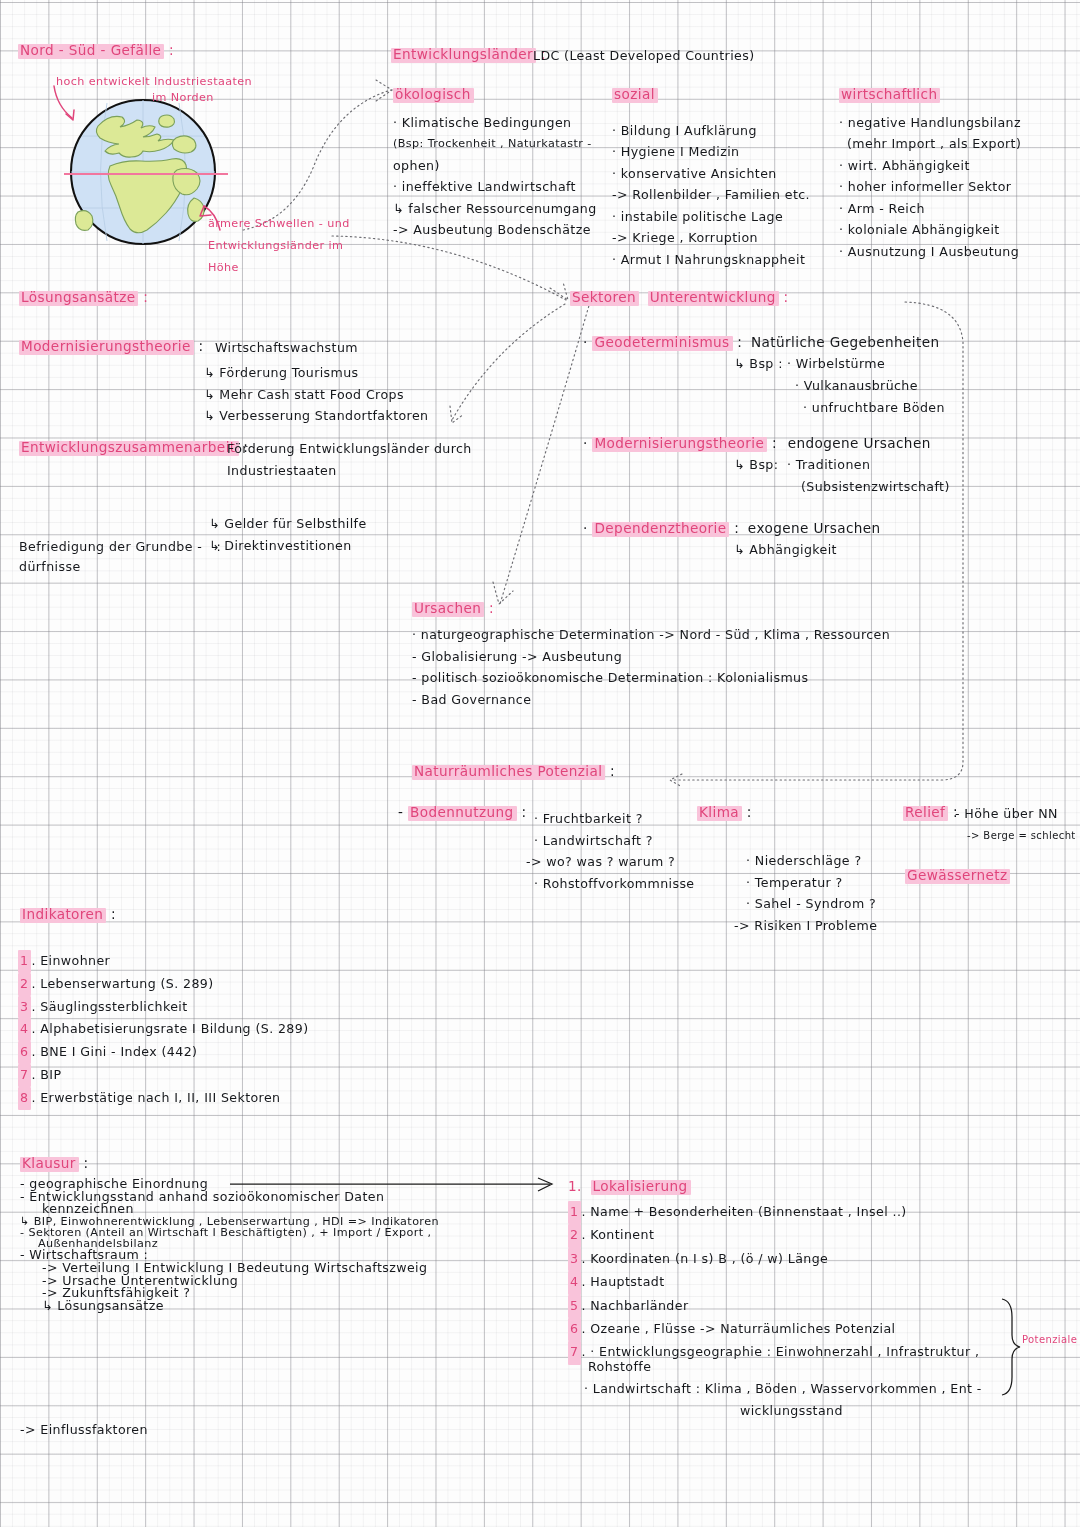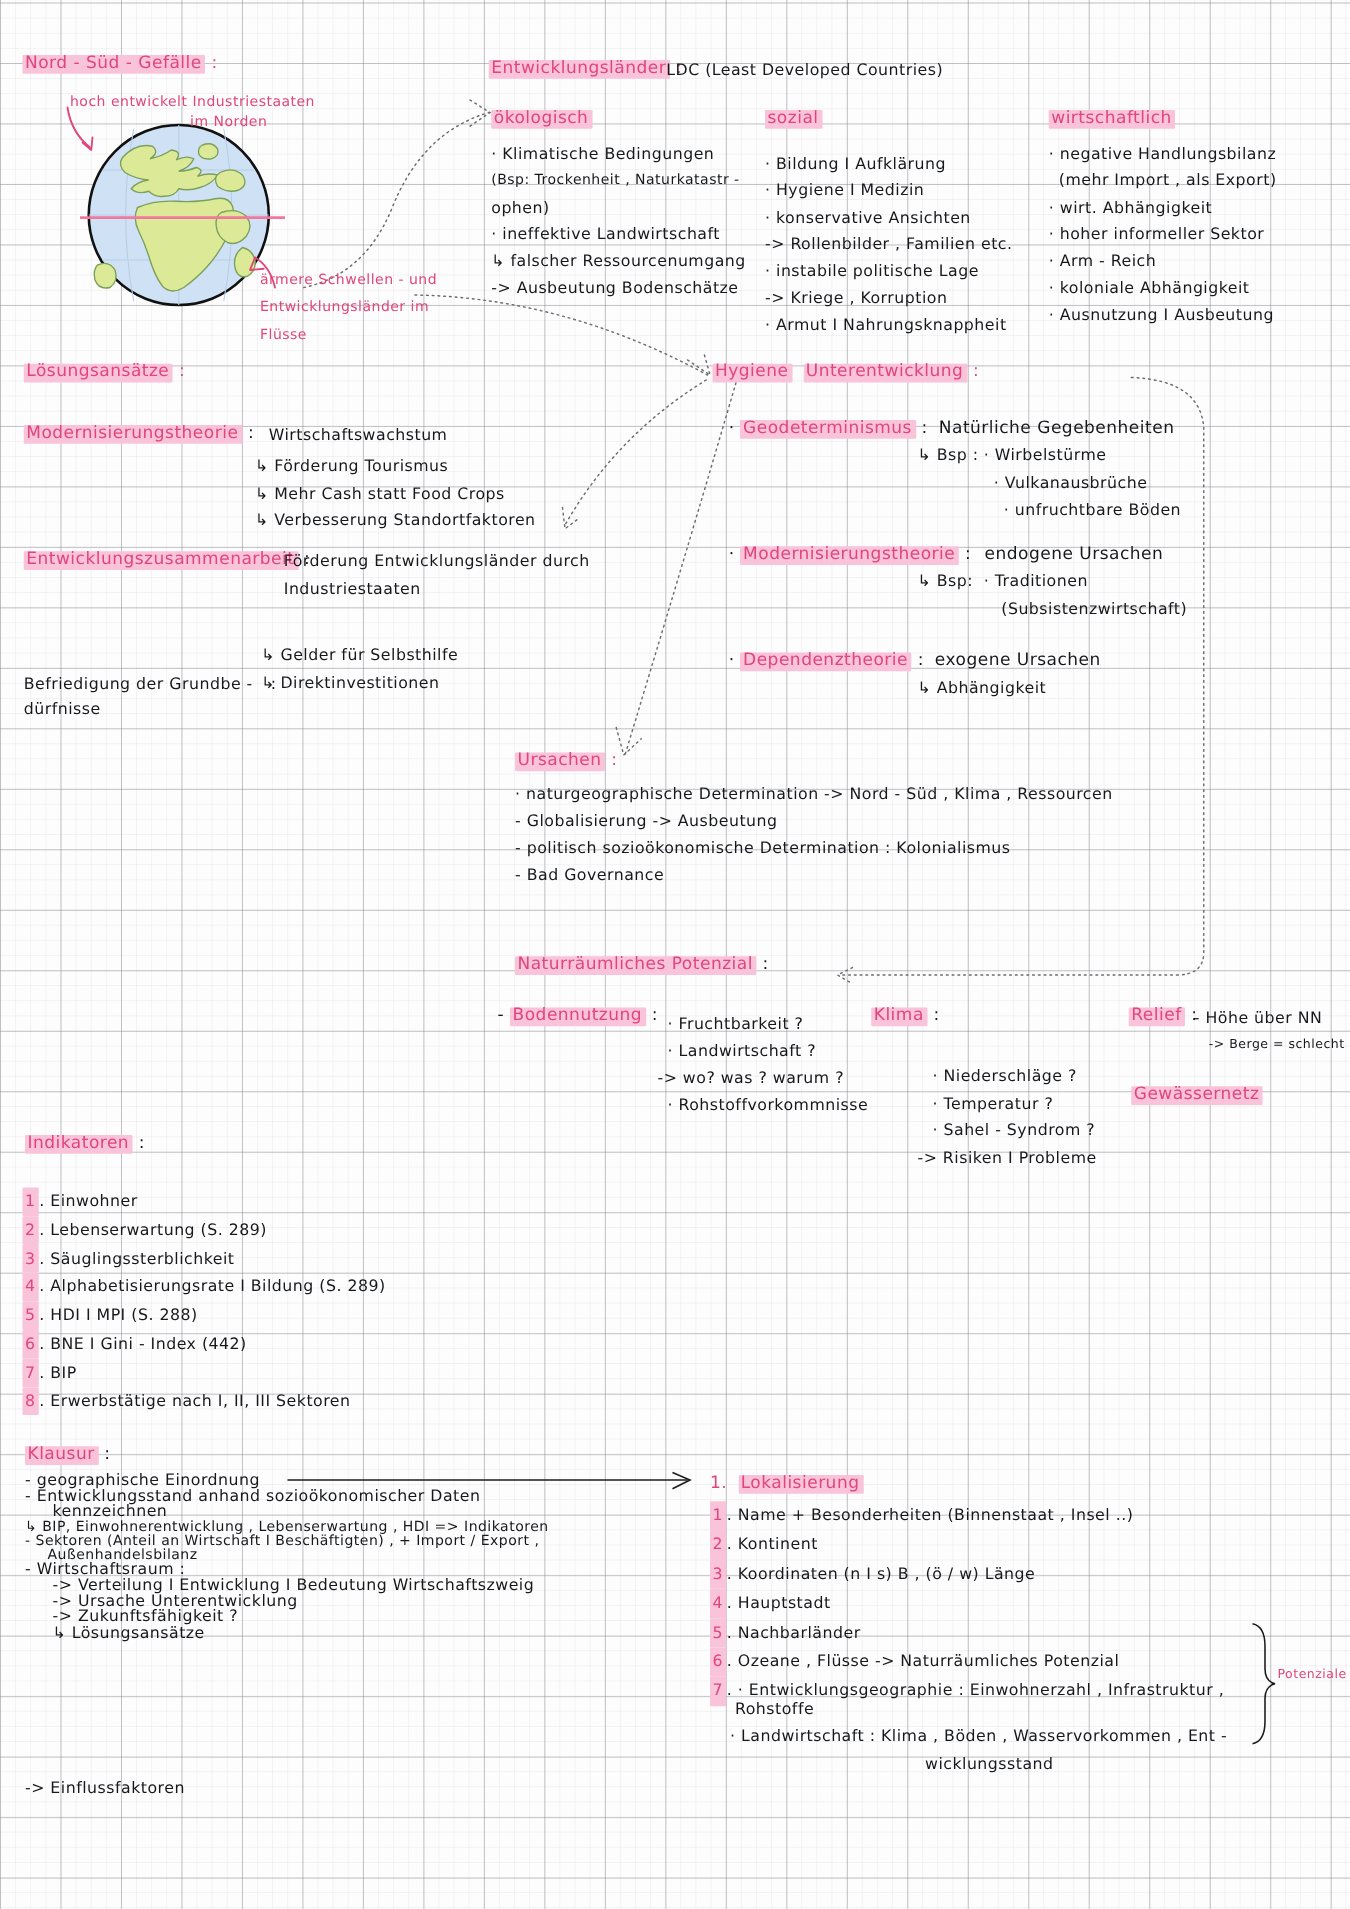--- a/index.html
+++ b/index.html
@@ -97,21 +97,21 @@
 </svg>
 
 <div class="abs ink big" style="left:18px;top:44px;">
   <span class="hl pk">Nord - Süd - Gefälle</span>
   <span class="pk">:</span>
 </div>
 <div class="abs ink sm pk" style="left:56px;top:76px;">hoch entwickelt  Industriestaaten</div>
 <div class="abs ink sm pk" style="left:152px;top:92px;">im Norden</div>
 <div class="abs ink sm pk" style="left:208px;top:218px;">ärmere  Schwellen - und</div>
 <div class="abs ink sm pk" style="left:208px;top:240px;">Entwicklungsländer   im</div>
-<div class="abs ink sm pk" style="left:208px;top:262px;">Flüsse</div>
+<div class="abs ink sm pk" style="left:208px;top:262px;">Höhe</div>
 
 <div class="abs ink big" style="left:391px;top:48px;">
   <span class="hl pk">Entwicklungsländer</span>
   <span class="pk">:</span>
 </div>
 <div class="abs ink" style="left:533px;top:50px;">LDC  (Least  Developed  Countries)</div>
 
 <div class="abs" style="left:393px;top:88px;">
   <div class="ink big"><span class="hl pk">ökologisch</span></div>
   <div class="row ink" style="margin-top:9px;">
@@ -177,21 +177,21 @@
   <div><span>↳</span> <span>Direktinvestitionen</span></div>
 </div>
 
 <div class="abs ink" style="left:19px;top:541px;">
   <span>Befriedigung  der  Grundbe -</span>
   <span style="margin-left:10px;">:</span>
 </div>
 <div class="abs ink" style="left:19px;top:561px;">dürfnisse</div>
 
 <div class="abs ink big" style="left:570px;top:291px;">
-  <span class="hl pk">Hygiene</span>
+  <span class="hl pk">Sektoren</span>
   <span class="hl pk" style="margin-left:4px;">Unterentwicklung</span>
   <span class="pk">:</span>
 </div>
 
 <div class="abs ink big" style="left:583px;top:336px;">
   <span>·</span>
   <span class="hl pk">Geodeterminismus</span>
   <span>:</span>
   <span style="margin-left:4px;">Natürliche  Gegebenheiten</span>
 </div>
@@ -269,21 +269,20 @@
 
 <div class="abs ink big" style="left:20px;top:908px;">
   <span class="hl pk">Indikatoren</span>
   <span>:</span>
 </div>
 <div class="abs ink" style="left:18px;top:950px;line-height:21.8px;">
   <div><span class="hl pk">1</span>. <span>Einwohner</span></div>
   <div><span class="hl pk">2</span>. <span>Lebenserwartung  (S. 289)</span></div>
   <div><span class="hl pk">3</span>. <span>Säuglingssterblichkeit</span></div>
   <div><span class="hl pk">4</span>. <span>Alphabetisierungsrate I Bildung  (S. 289)</span></div>
-  <div><span class="hl pk">5</span>. <span>HDI  I MPI      (S. 288)</span></div>
   <div><span class="hl pk">6</span>. <span>BNE  I  Gini - Index     (442)</span></div>
   <div><span class="hl pk">7</span>. <span>BIP</span></div>
   <div><span class="hl pk">8</span>. <span>Erwerbstätige  nach  I, II, III  Sektoren</span></div>
 </div>
 
 <div class="abs ink big" style="left:20px;top:1157px;">
   <span class="hl pk">Klausur</span>
   <span>:</span>
 </div>
 <div class="abs" style="left:20px;top:1178px;line-height:21.5px;">

